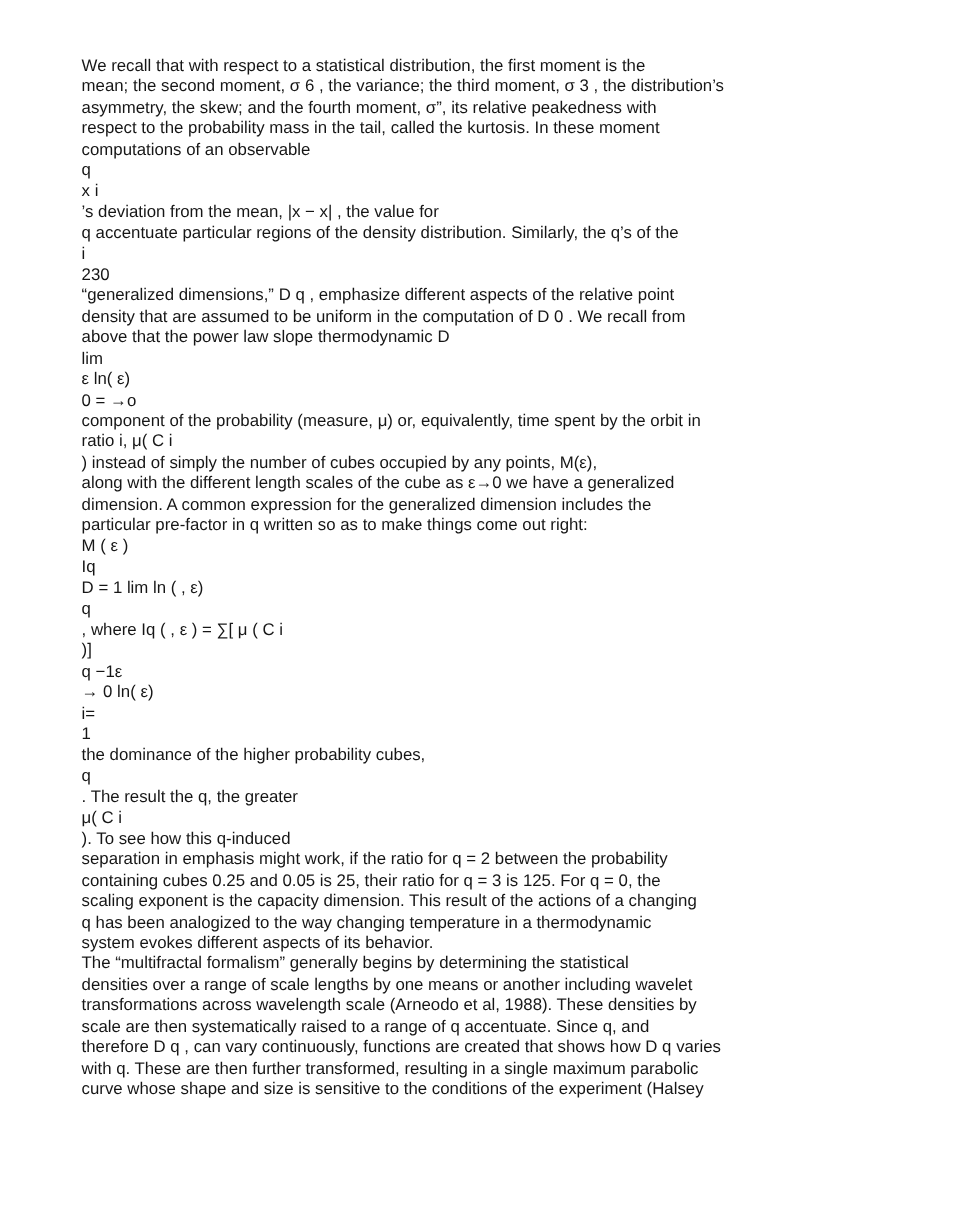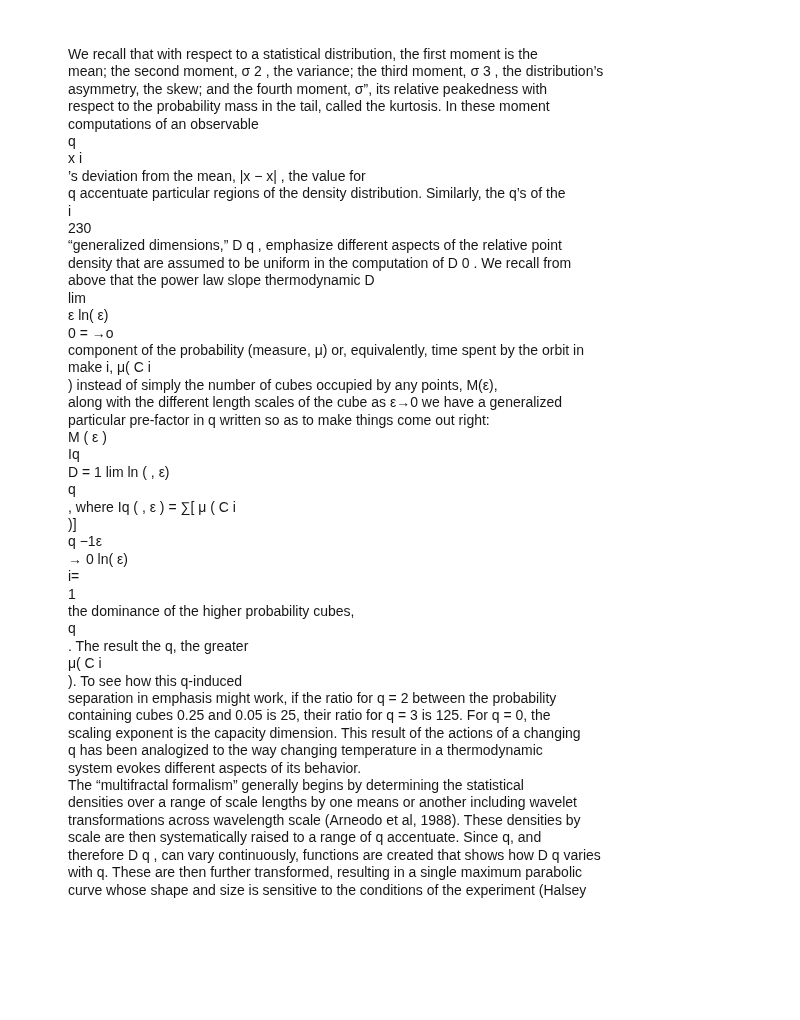--- a/index.html
+++ b/index.html
@@ -25,40 +25,41 @@
   .line {
     white-space: pre;
   }
 </style>
 </head>
 <body>
 
 <div class="page">
   <div class="text-block">
       <div class="line">We recall that with respect to a statistical distribution, the first moment is the</div>
-      <div class="line">mean; the second moment, σ 2 , the variance; the third moment, σ 3 , the distribution’s</div>
+      <div class="line">mean; the second moment, σ 6 , the variance; the third moment, σ 3 , the distribution’s</div>
       <div class="line">asymmetry, the skew; and the fourth moment, σ”, its relative peakedness with</div>
       <div class="line">respect to the probability mass in the tail, called the kurtosis. In these moment</div>
       <div class="line">computations of an observable</div>
       <div class="line">q</div>
       <div class="line">x i</div>
       <div class="line">’s deviation from the mean, |x − x| , the value for</div>
       <div class="line">q accentuate particular regions of the density distribution. Similarly, the q’s of the</div>
       <div class="line">i</div>
       <div class="line">230</div>
       <div class="line">“generalized dimensions,” D q , emphasize different aspects of the relative point</div>
       <div class="line">density that are assumed to be uniform in the computation of D 0 . We recall from</div>
       <div class="line">above that the power law slope thermodynamic D</div>
       <div class="line">lim</div>
       <div class="line">ε ln( ε)</div>
       <div class="line">0 = →o</div>
       <div class="line">component of the probability (measure, μ) or, equivalently, time spent by the orbit in</div>
-      <div class="line">make i, μ( C i</div>
+      <div class="line">ratio i, μ( C i</div>
       <div class="line">) instead of simply the number of cubes occupied by any points, M(ε),</div>
       <div class="line">along with the different length scales of the cube as ε→0 we have a generalized</div>
+      <div class="line">dimension. A common expression for the generalized dimension includes the</div>
       <div class="line">particular pre-factor in q written so as to make things come out right:</div>
       <div class="line">M ( ε )</div>
       <div class="line">Iq</div>
       <div class="line">D = 1 lim ln ( , ε)</div>
       <div class="line">q</div>
       <div class="line">, where Iq ( , ε ) = ∑[ μ ( C i</div>
       <div class="line">)]</div>
       <div class="line">q −1ε</div>
       <div class="line">→ 0 ln( ε)</div>
       <div class="line">i=</div>

